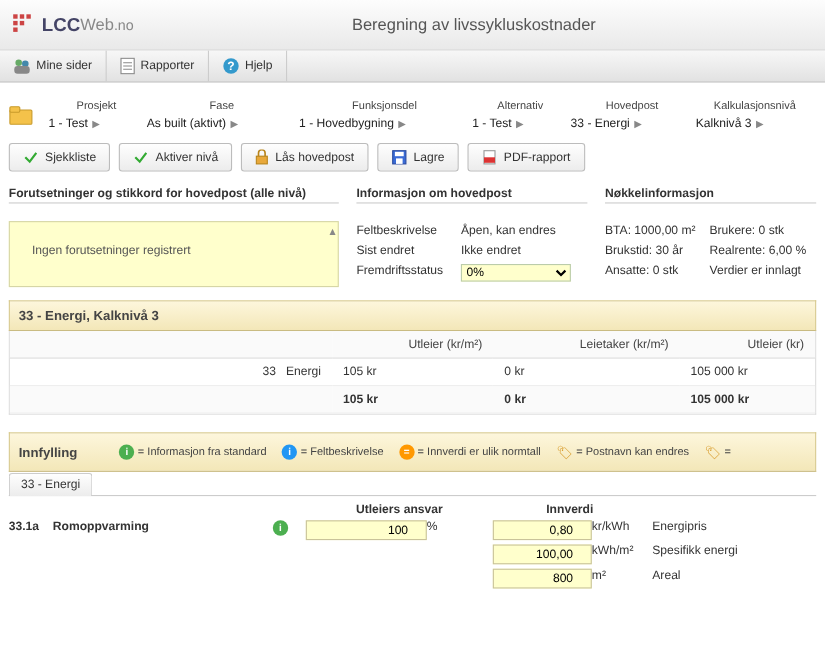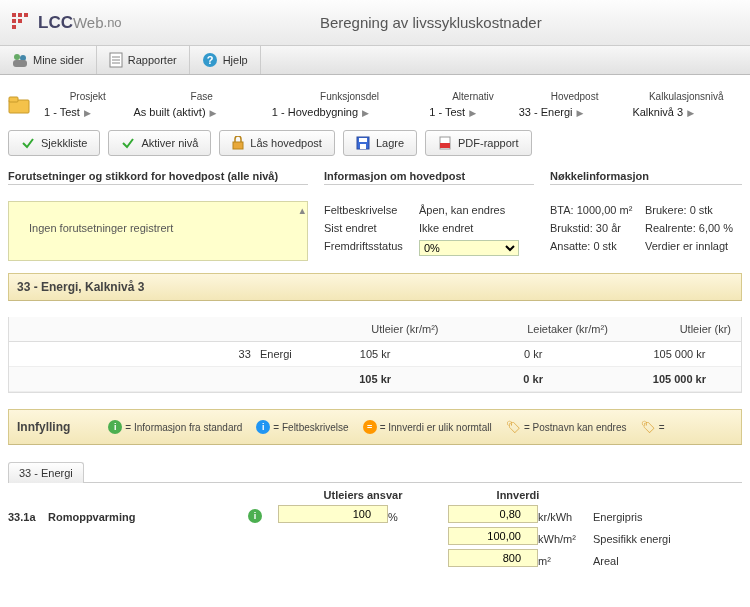--- a/index.html
+++ b/index.html
@@ -31,42 +31,42 @@
 .yellowbox{background:#ffffcc;border:1px solid #d6d6a6;height:60px;padding:20px;font-size:11px;color:#555;position:relative}
 .yellowbox .uarr{position:absolute;right:2px;top:2px;color:#888}
 .info-row{display:flex;font-size:11px;padding:3px 0}
 .info-row .lbl{flex:0 0 95px;color:#333}
 .info-row .val{color:#333}
 .key-row{display:flex;font-size:11px;padding:3px 0}
 .key-row .k1{flex:0 0 95px}
 .key-row .k2{flex:1}
 .bold{font-weight:normal}
 select.prog{background:#ffffcc;border:1px solid #bca;font-size:11px;width:100px}
-.section-band{margin:12px 8px 16px 8px;background:linear-gradient(#fdf6dc,#f3e7b8);border:1px solid #d7c98c;border-bottom:1px solid #c9bb82;padding:6px 8px;font-size:12px;font-weight:bold;color:#444}
+.section-band{margin:12px 8px 0 8px;background:linear-gradient(#fdf6dc,#f3e7b8);border:1px solid #d7c98c;border-bottom:1px solid #c9bb82;padding:6px 8px;font-size:12px;font-weight:bold;color:#444}
 .grid{margin:0 8px;border:1px solid #ddd;border-top:0}
 .grid table{width:100%;border-collapse:collapse}
 .grid th{font-size:11px;color:#444;font-weight:normal;text-align:right;padding:6px 10px;border-bottom:1px solid #ddd;background:#fafafa}
 .grid th:first-child{text-align:left}
-.grid td{font-size:11px;padding:6px 10px;text-align:center;border-bottom:1px solid #eee}
+.grid td{font-size:11px;padding:6px 10px;text-align:left;border-bottom:1px solid #eee}
 .grid td:first-child{text-align:right}
 .grid tr.total td{font-weight:bold;border-top:1px solid #ccc;background:#fafafa}
 .legend{display:flex;align-items:center;gap:14px;font-size:10px;color:#444;padding:4px 8px}
 .legend .lg{display:flex;align-items:center;gap:3px}
 .circ{display:inline-flex;width:14px;height:14px;border-radius:50%;align-items:center;justify-content:center;font-size:9px;font-weight:bold;color:#fff}
 .c-green{background:#4caf50}
 .c-blue{background:#2196f3}
 .c-orange{background:#ff9800}
 .tag-ic{color:#d89b2a;font-size:12px}
 .tabrow{margin:0 8px;border-bottom:1px solid #ccc;display:flex}
 .tab{background:linear-gradient(#fefefe,#ececec);border:1px solid #ccc;border-bottom:0;padding:4px 10px;font-size:11px;position:relative;top:1px;border-radius:3px 3px 0 0}
 .fillhdr{display:flex;margin:6px 8px 0 8px;font-size:11px;font-weight:bold}
 .fillhdr .c0{flex:0 0 270px}
 .fillhdr .c1{flex:0 0 170px;text-align:center}
 .fillhdr .c2{flex:0 0 140px;text-align:center}
-.fillrow{display:flex;align-items:flex-end;margin:4px 8px;font-size:11px}
+.fillrow{display:flex;align-items:flex-start;margin:4px 8px;font-size:11px}
 .fillrow .id{flex:0 0 40px;font-weight:bold}
 .fillrow .nm{flex:0 0 200px;font-weight:bold}
 .fillrow .ico{flex:0 0 30px}
 .fillrow .inpA{flex:0 0 110px}
 .fillrow .unitA{flex:0 0 60px}
 .fillrow .inpB{flex:0 0 90px}
 .fillrow .unitB{flex:0 0 55px}
 .fillrow .desc{flex:1}
 input.num{background:#ffffcc;border:1px solid #c9c39a;text-align:right;font-size:11px;padding:2px 16px;width:100%}
 </style>

